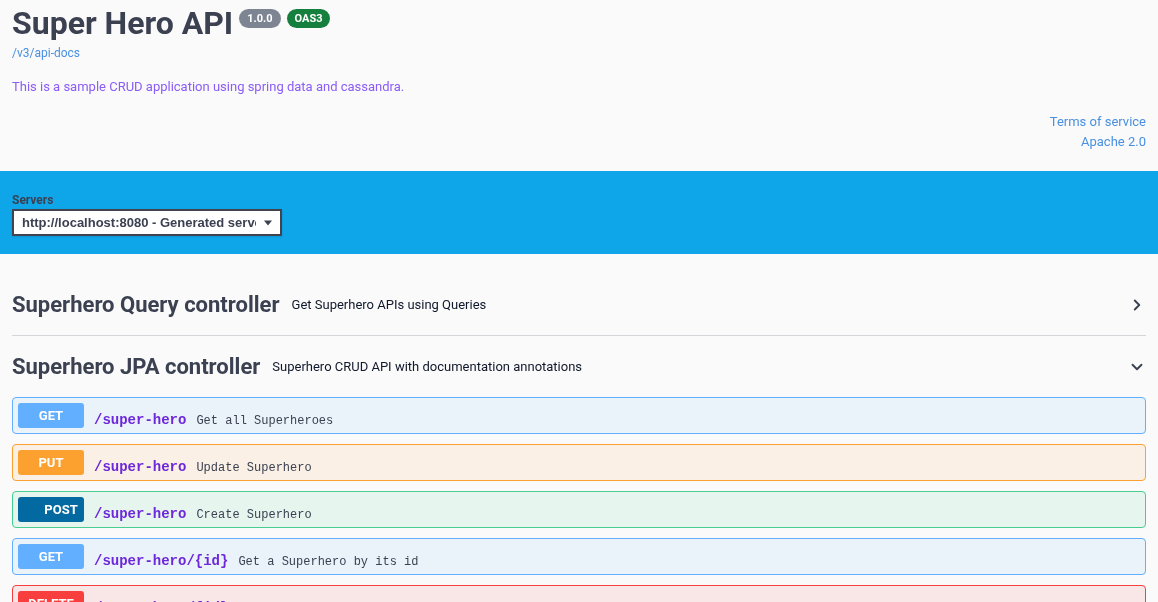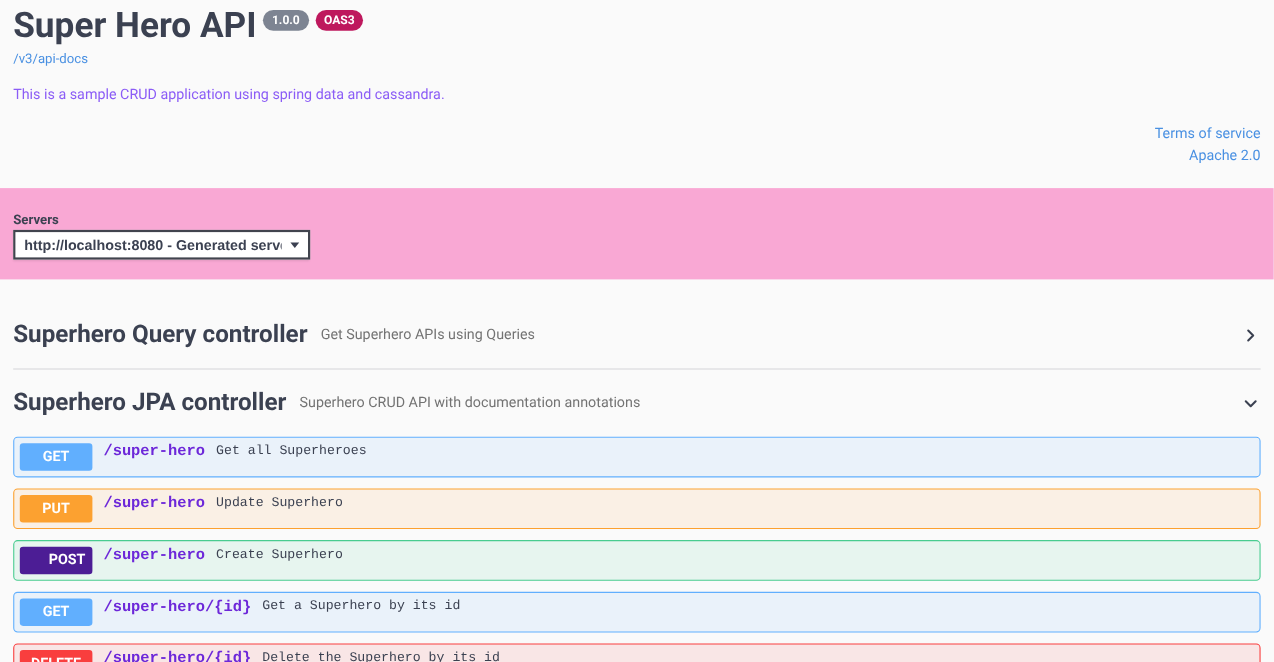--- a/index.html
+++ b/index.html
@@ -29,21 +29,21 @@
       background: #7d8492;
       color: #fff;
       border-radius: 12px;
       font-size: 11px;
       font-weight: 700;
       padding: 3px 8px;
       position: relative;
       top: -12px;
     }
     .oas-badge {
-      background: #be185d;
+      background: #15803d;
       color: #fff;
       border-radius: 12px;
       font-size: 11px;
       font-weight: 700;
       padding: 3px 8px;
       position: relative;
       top: -12px;
     }
     .docs-link {
       color: #4990e2;
@@ -62,21 +62,21 @@
       text-align: right;
     }
     .meta-links a {
       color: #4990e2;
       font-size: 13px;
       text-decoration: none;
       display: block;
       line-height: 1.5;
     }
     .servers-section {
-      background: #f9a8d4;
+      background: #0ea5e9;
       padding: 22px 12px 18px 12px;
     }
     .servers-label {
       font-size: 12px;
       font-weight: 700;
       color: #3b4151;
       margin-bottom: 2px;
     }
     .server-select {
       border: 2px solid #41444e;
@@ -121,57 +121,57 @@
     .tag-section.last { border-bottom: none; }
     .tag-name {
       font-size: 22px;
       font-weight: 700;
       color: #3b4151;
       margin-right: 12px;
       text-align: right;
     }
     .tag-desc {
       font-size: 13px;
-      color: #737373;
+      color: #0f172a;
       flex: 1;
     }
     .chevron {
       width: 18px;
       height: 18px;
       flex-shrink: 0;
     }
     .operations {
       padding: 0 0 10px 0;
     }
     .opblock {
       border: 1px solid;
       border-radius: 4px;
       margin: 0 0 10px 0;
       display: flex;
-      align-items: flex-start;
+      align-items: flex-end;
       padding: 5px;
       cursor: pointer;
     }
     .opblock-get { background: rgba(97,175,254,.1); border-color: #61affe; }
     .opblock-put { background: rgba(252,161,48,.1); border-color: #fca130; }
     .opblock-post { background: rgba(73,204,144,.1); border-color: #49cc90; }
     .opblock-delete { background: rgba(249,62,62,.1); border-color: #f93e3e; }
     .method {
       color: #fff;
       border-radius: 3px;
       font-size: 13px;
       font-weight: 700;
       text-align: center;
       padding: 5px 0;
       min-width: 66px;
       margin-right: 10px;
     }
     .method-get { background: #61affe; }
     .method-put { background: #fca130; }
-    .method-post { background: #4c1d95; padding-left: 20px; }
+    .method-post { background: #0369a1; padding-left: 20px; }
     .method-delete { background: #f93e3e; }
     .op-path {
       font-family: "Courier New", monospace;
       font-size: 14px;
       font-weight: 700;
       color: #6d28d9;
       margin-right: 10px;
     }
     .op-summary {
       font-size: 12px;

